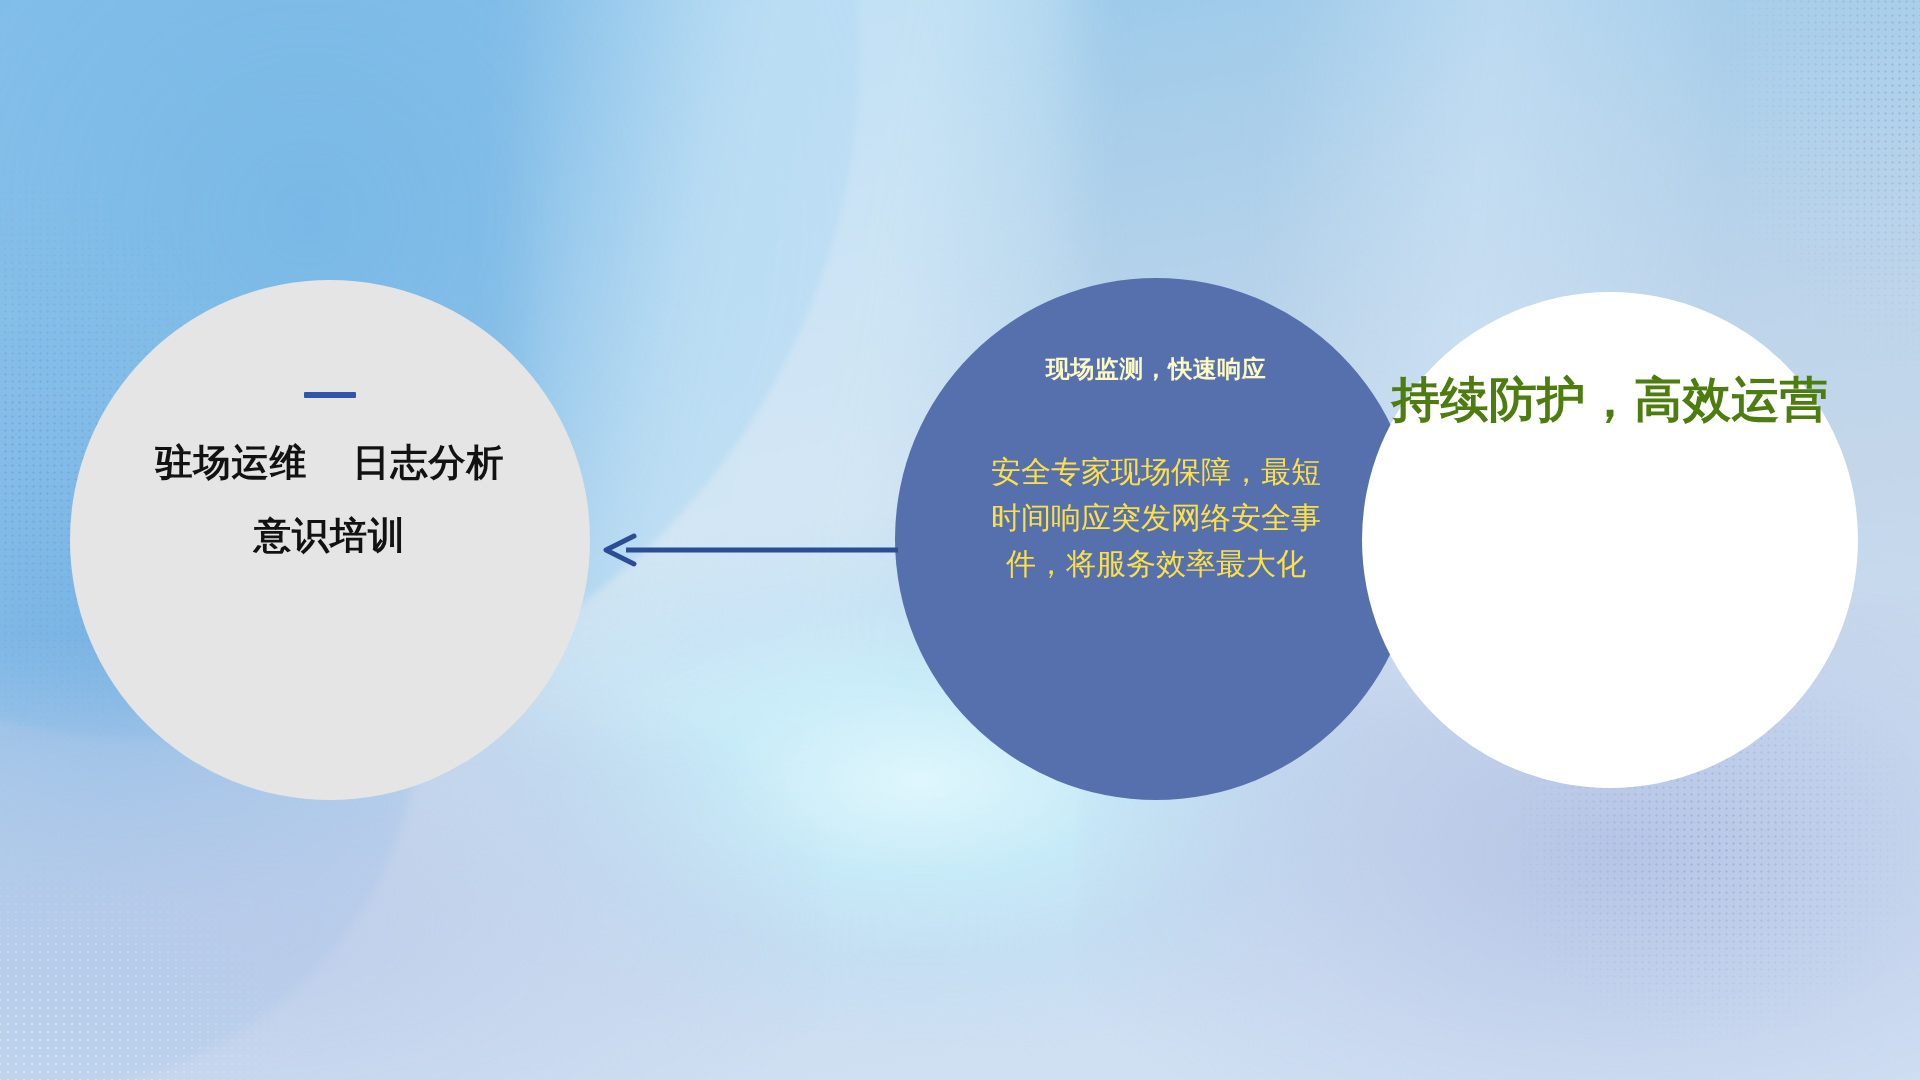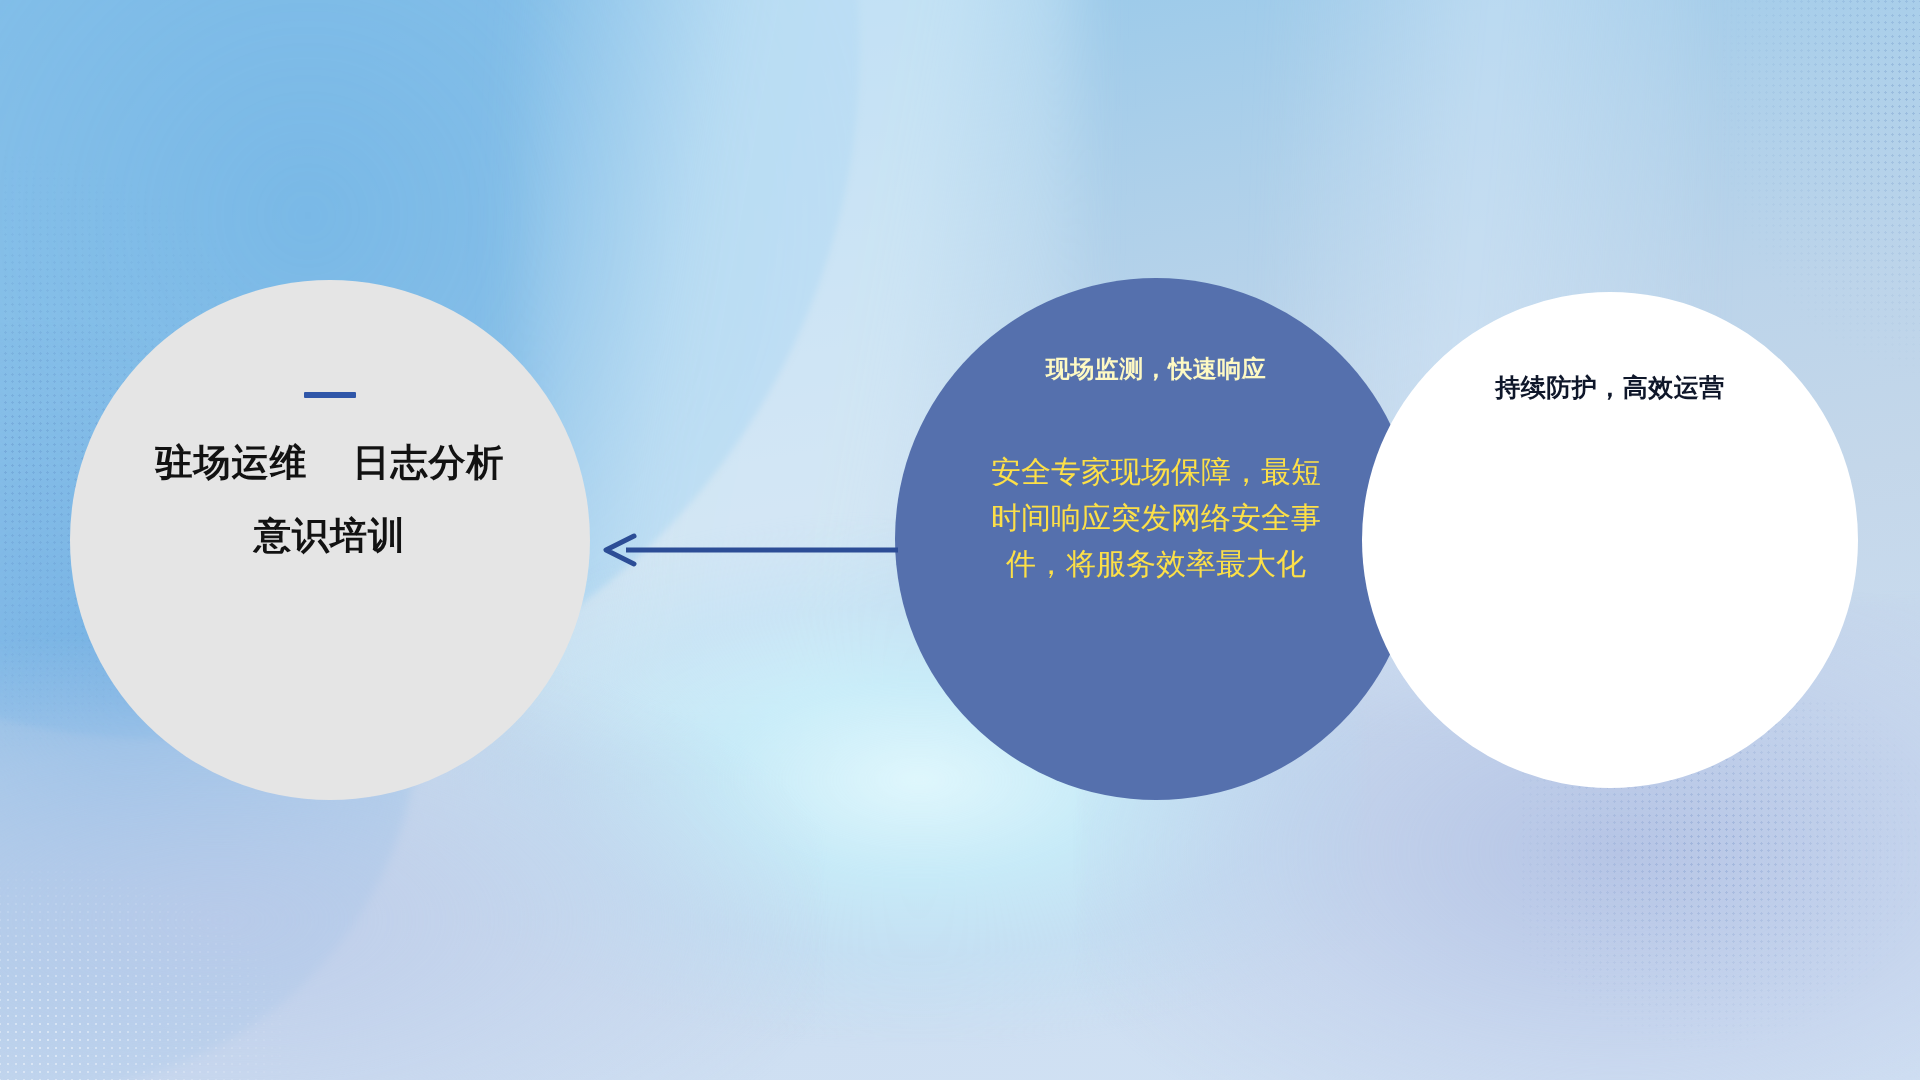--- a/index.html
+++ b/index.html
@@ -220,22 +220,22 @@
     z-index:6;
   }
   .right-inner {
     width:100%;
     padding-top:82px;
     display:flex;
     flex-direction:column;
     align-items:center;
   }
   .right-title {
-    color:#0f172a;
-    font-size:25px;
+    color:#4d7c0f;
+    font-size:48px;
     font-weight:bold;
     letter-spacing:0.5px;
     line-height:1.1;
     white-space:nowrap;
   }
   .right-body {
     margin-top:58px;
     width:420px;
     color:#141414;
     font-size:30px;

